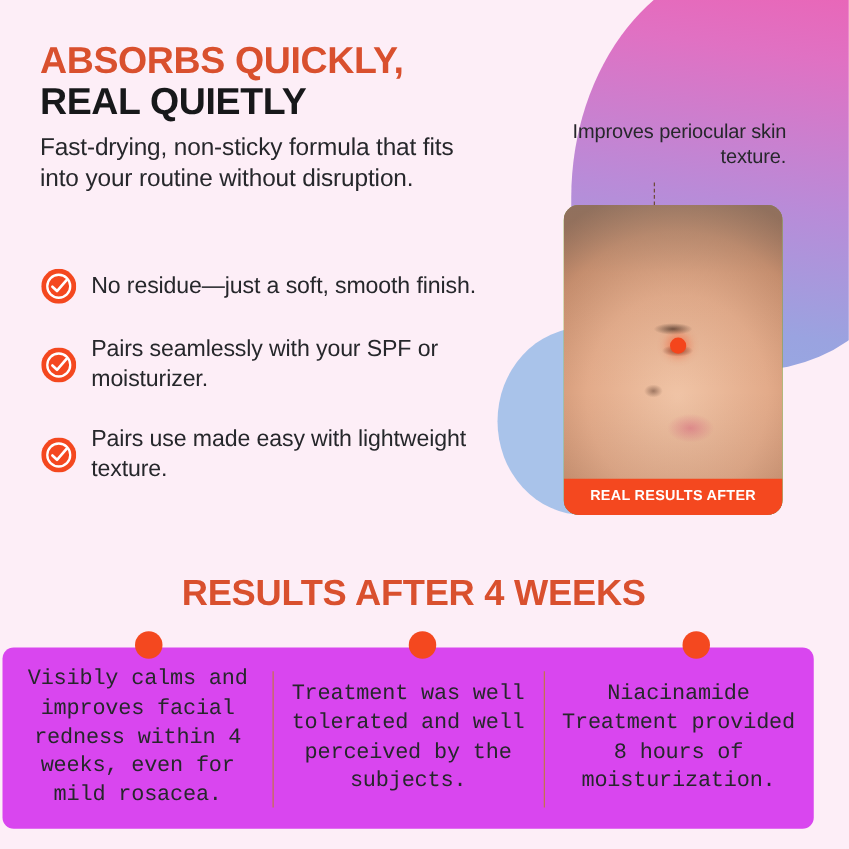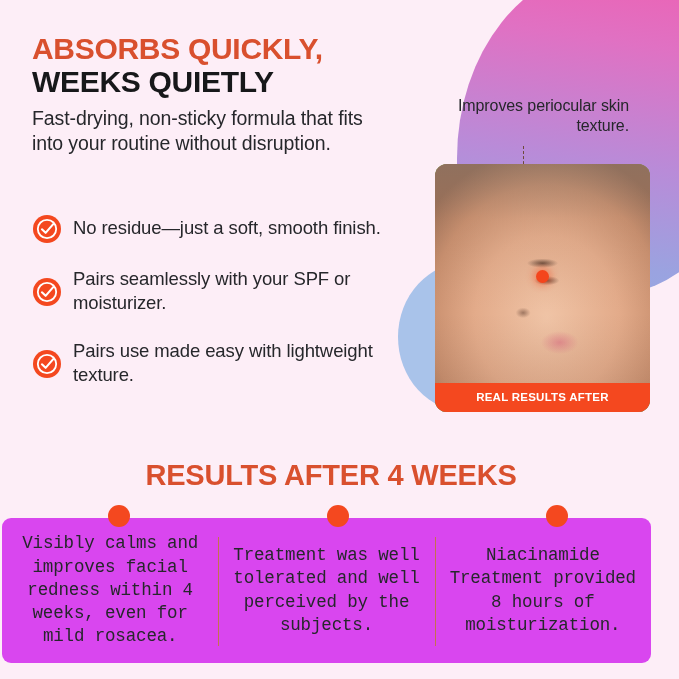--- a/index.html
+++ b/index.html
@@ -126,28 +126,27 @@
   .dash-line {
     position: absolute;
     left: 104px;
     top: 50px;
     width: 0;
     height: 114px;
     border-left: 1.4px dashed #6e4a3a;
   }
   .photo-frame {
     position: absolute;
-    left: 16px;
+    left: 32px;
     top: 68px;
     width: 175px;
     height: 248px;
     border-radius: 12px;
     overflow: hidden;
     background: #84cc16;
-    padding-left: 40px;
   }
   .photo-face {
     position: absolute;
     inset: 0;
     
     background:
       radial-gradient(ellipse 26px 16px at 58% 72%, rgba(224,132,138,0.85) 0%, rgba(224,132,138,0.0) 72%),
       radial-gradient(ellipse 10px 7px at 41% 60%, rgba(96,62,48,0.55) 0%, rgba(96,62,48,0) 75%),
       radial-gradient(ellipse 16px 6px at 52% 47%, rgba(72,48,38,0.75) 0%, rgba(72,48,38,0) 78%),
       radial-gradient(ellipse 20px 6px at 50% 40%, rgba(60,40,30,0.70) 0%, rgba(60,40,30,0) 78%),
@@ -251,21 +250,21 @@
 
 <div id="bg-layer">
   <div class="blob-pink"></div>
   <div class="blob-blue"></div>
 </div>
 
 <div id="content">
 
   <div id="headline-block">
     <div class="headline-1">ABSORBS QUICKLY,</div>
-    <div class="headline-2">WEEKS QUIETLY</div>
+    <div class="headline-2">REAL QUIETLY</div>
     <div class="subhead">Fast-drying, non-sticky formula that fits into your routine without disruption.</div>
   </div>
 
   <div id="bullet-list">
 
     <div class="bullet-row">
       <span class="check-icon">
         <svg viewBox="0 0 32 32" width="28" height="28" aria-hidden="true">
           <circle cx="16" cy="16" r="16" fill="#f4481f"></circle>
           <circle cx="16" cy="16" r="10.5" fill="none" stroke="#ffffff" stroke-width="2.1"></circle>

